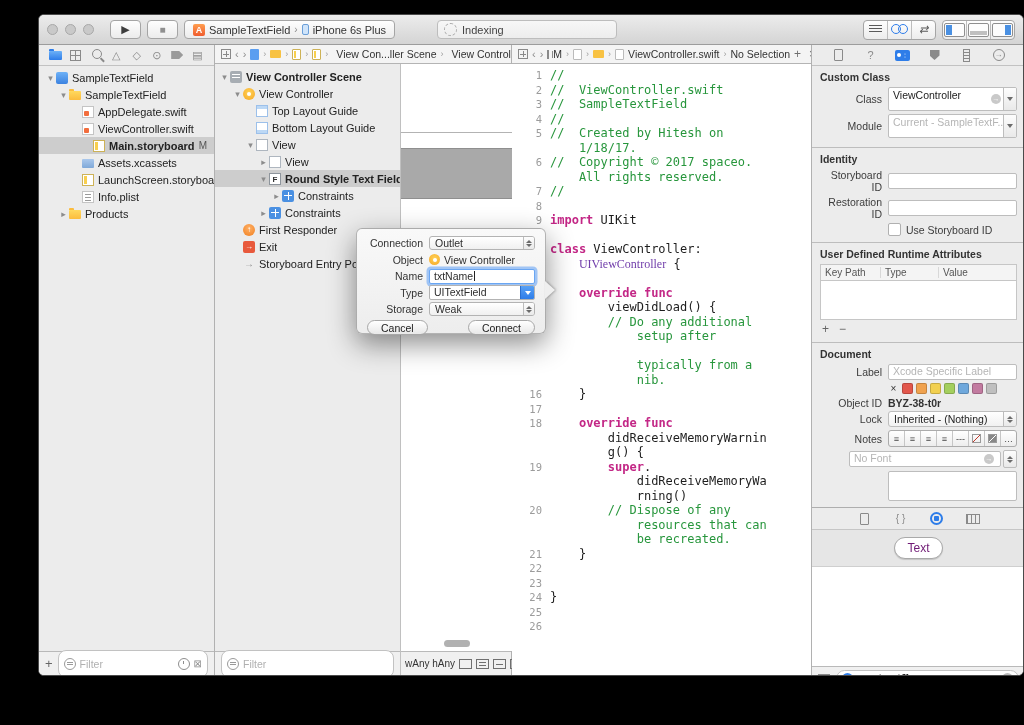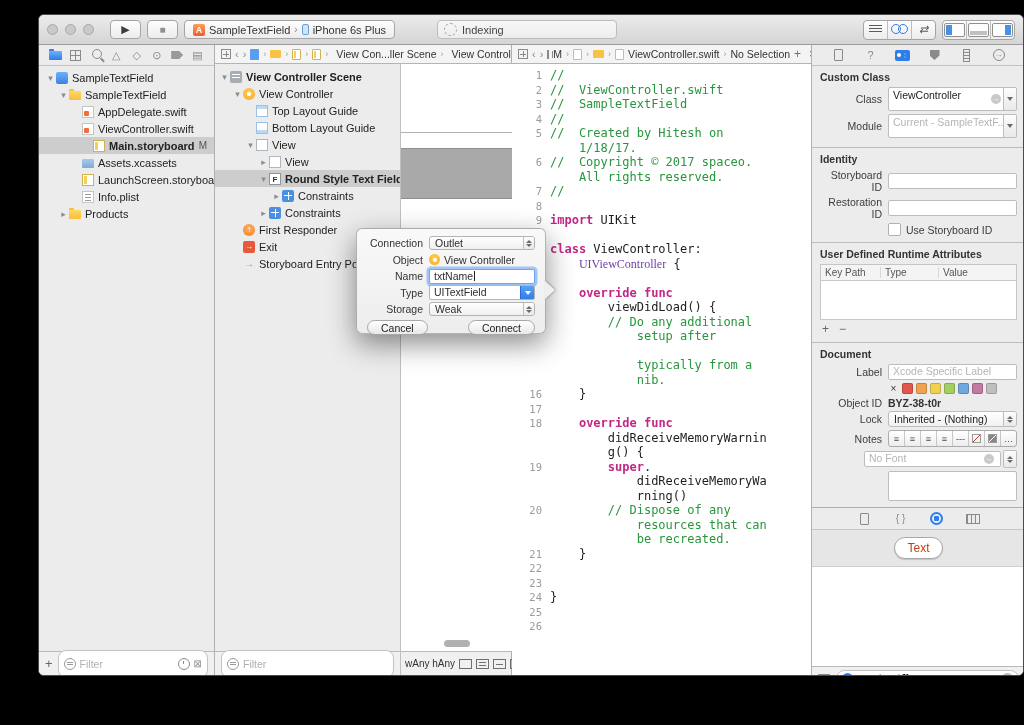--- a/index.html
+++ b/index.html
@@ -197,21 +197,21 @@
   .insp-spacer{flex:1;}
   .library{border-top:1px solid #aeaeae;display:flex;flex-direction:column;flex:none;height:182px;}
   .lib-tabs{height:21px;display:flex;align-items:center;justify-content:center;gap:20px;border-bottom:1px solid #c6c6c6;}
   .lt-file{width:9px;height:12px;border:1px solid #8a8a8a;border-radius:1px;box-sizing:border-box;}
   .lt-snippet{font-size:10px;color:#8a8a8a;}
   .lt-object{width:13px;height:13px;border:2px solid #2e7de9;border-radius:50%;box-sizing:border-box;position:relative;}
   .lt-object::after{content:"";position:absolute;left:2px;top:2px;width:5px;height:5px;background:#2e7de9;border-radius:1px;}
   .lt-media{width:14px;height:10px;border:1px solid #8a8a8a;box-sizing:border-box;
     background:repeating-linear-gradient(90deg,#8a8a8a 0 1px,transparent 1px 4px);}
   .lib-band{height:36px;background:#e6e6e6;border-bottom:1px solid #cfcfcf;display:flex;align-items:center;justify-content:center;}
-  .lib-item{background:#fff;border:1px solid #a9a9a9;border-radius:11px;padding:3px 12px;font-size:12px;color:#c2410c;box-shadow:0 1px 1px rgba(0,0,0,.15);}
+  .lib-item{background:#fff;border:1px solid #a9a9a9;border-radius:11px;padding:3px 12px;font-size:12px;color:#701a75;box-shadow:0 1px 1px rgba(0,0,0,.15);}
   .lib-empty{flex:1;background:#fff;}
   .lib-search{height:24px;border-top:1px solid #b9b9b9;background:#f0f0f0;display:flex;align-items:center;padding:0 6px;gap:6px;box-sizing:border-box;}
   .ic-list{width:12px;height:10px;background:repeating-linear-gradient(#8a8a8a 0 1px,transparent 1px 3px);}
   .searchfield{flex:1;height:17px;background:#fff;border:1px solid #c2c2c2;border-radius:9px;display:flex;align-items:center;
     padding:0 5px;gap:4px;box-sizing:border-box;}
   .ic-libsearch{width:11px;height:11px;border-radius:50%;background:#2e7de9;position:relative;flex:none;}
   .ic-libsearch::after{content:"";position:absolute;left:2px;right:2px;top:5px;height:1px;background:#fff;}
   .sv{flex:1;font-size:13px;font-weight:bold;color:#222;margin-left:21px;}
   .ic-clear{width:11px;height:11px;border-radius:50%;background:#b9b9b9;position:relative;flex:none;}
   .ic-clear::after{content:"×";position:absolute;inset:0;color:#fff;font-size:9px;line-height:11px;text-align:center;}
@@ -777,21 +777,21 @@
               <span>---</span>
               <span>
                   <i class="diag"></i>
                 </span>
               <span>
                   <i class="diag filled"></i>
                 </span>
               <span>…</span>
             </div>
           </div>
-          <div class="irow" style="margin-left:44px;">
+          <div class="irow" style="margin-left:29px;">
             <div class="tf" style="margin:0;">
               <span class="val gray">No Font</span>
               <span class="ic-go"></span>
             </div>
             <span class="stepper" style="height:16px;border:1px solid #bdbdbd;border-radius:2px;margin-left:2px;">
                 <i class="up"></i>
                 <i class="down"></i>
               </span>
           </div>
           <div class="ta"></div>

